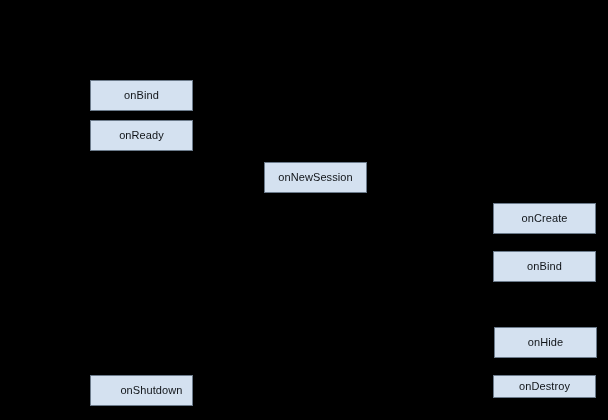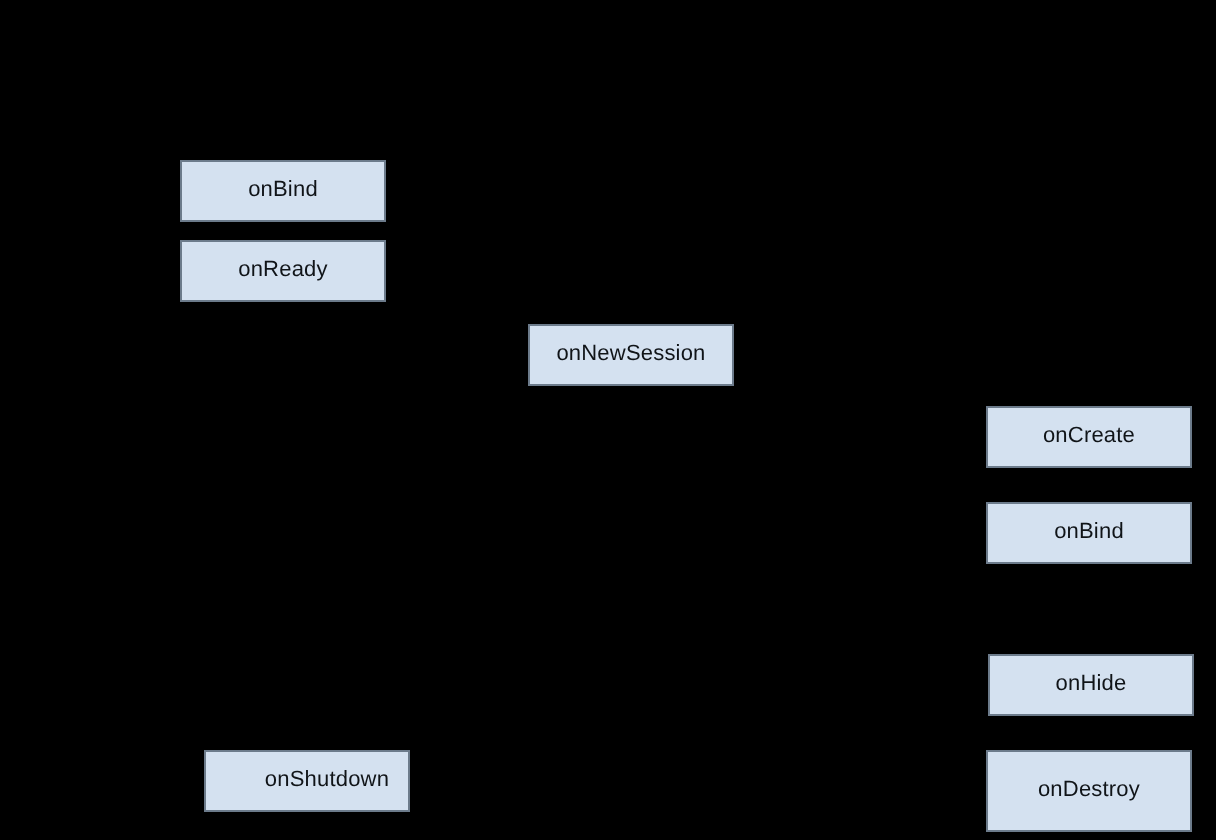--- a/index.html
+++ b/index.html
@@ -58,21 +58,21 @@
   </div>
 
   <div class="node" style="left:493px; top:251px; width:103px; height:31px;">
     <span class="node-label">onBind</span>
   </div>
 
   <div class="node" style="left:494px; top:299px; width:103px; height:31px;margin-top:28px;">
     <span class="node-label">onHide</span>
   </div>
 
-  <div class="node" style="left:102px; top:375px; width:103px; height:31px;padding-left:20px;">
+  <div class="node" style="left:90px; top:375px; width:103px; height:31px;padding-left:20px;">
     <span class="node-label">onShutdown</span>
   </div>
 
-  <div class="node" style="left:493px; top:375px; width:103px; height:41px;">
+  <div class="node" style="left:493px; top:375px; width:103px; height:23px;">
     <span class="node-label">onDestroy</span>
   </div>
 
 </div>
 
 </body></html>

